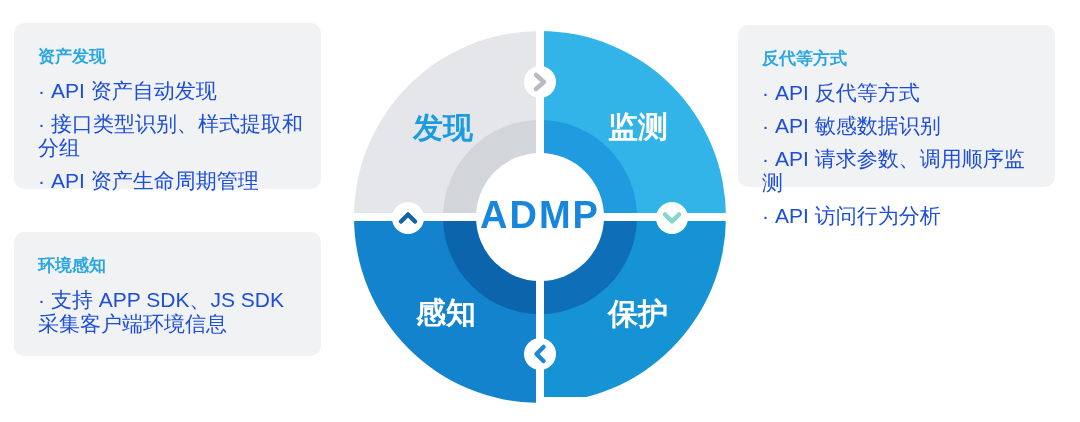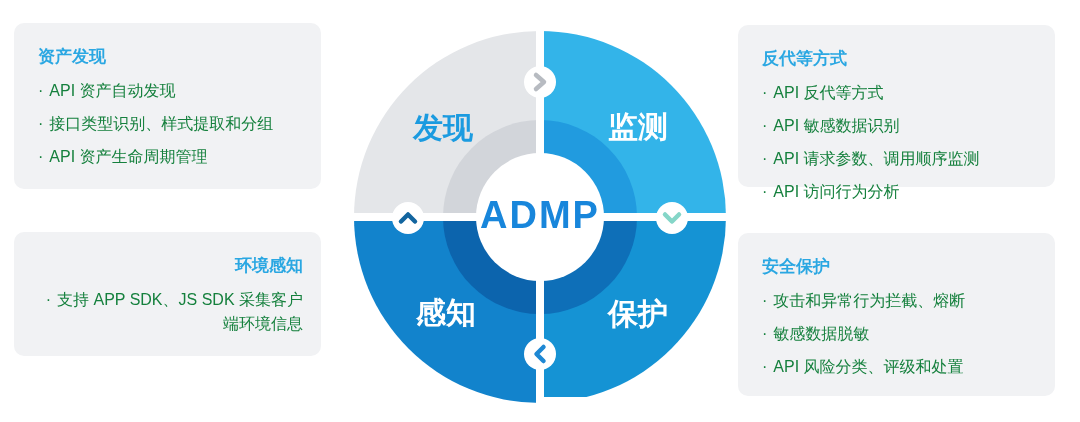--- a/index.html
+++ b/index.html
@@ -5,28 +5,28 @@
   html,body{margin:0;padding:0;background:#ffffff;}
   .stage{
     position:relative;width:1080px;height:422px;background:#ffffff;overflow:hidden;
     font-family:"Liberation Sans","DejaVu Sans",sans-serif;
   }
   .panel{
     position:absolute;background:#f1f2f4;border-radius:10px;
     padding:14px 18px 12px 24px;box-sizing:border-box;
   }
   .panel-tl{left:14px;top:23px;width:307px;height:166px;}
-  .panel-bl{left:14px;top:232px;width:307px;height:124px;text-align:right;}
+  .panel-bl{left:14px;top:232px;width:307px;height:124px;}
   .panel-tr{left:738px;top:25px;width:317px;height:162px;}
   .panel-br{left:738px;top:233px;width:317px;height:163px;}
   .panel-title{
     color:#2aa7e2;font-size:17px;font-weight:700;line-height:26px;margin-bottom:4px;margin-top:7px;
   }
   .panel-item{
-    color:#15803d;font-size:16px;line-height:24px;margin-top:9px;
+    color:#1d4ed8;font-size:21px;line-height:24px;margin-top:9px;
   }
   .panel-item .bullet{margin-right:6px;}
   .donut-wrap{position:absolute;left:352px;top:29px;width:376px;height:376px;text-decoration:underline;}
   svg text{font-family:"Liberation Sans","DejaVu Sans",sans-serif;}
   .quad-label{font-size:30px;font-weight:700;}
   .center-label{font-size:38px;font-weight:700;letter-spacing:2px;}
 </style>
 </head>
 <body>
 
@@ -45,26 +45,20 @@
   </div>
 
   <div class="panel panel-tr">
     <div class="panel-title">反代等方式</div>
     <div class="panel-item"><span class="bullet">·</span><span>API 反代等方式</span></div>
     <div class="panel-item"><span class="bullet">·</span><span>API 敏感数据识别</span></div>
     <div class="panel-item"><span class="bullet">·</span><span>API 请求参数、调用顺序监测</span></div>
     <div class="panel-item"><span class="bullet">·</span><span>API 访问行为分析</span></div>
   </div>
 
-  <div class="panel panel-br">
-    <div class="panel-title">安全保护</div>
-    <div class="panel-item"><span class="bullet">·</span><span>攻击和异常行为拦截、熔断</span></div>
-    <div class="panel-item"><span class="bullet">·</span><span>敏感数据脱敏</span></div>
-    <div class="panel-item"><span class="bullet">·</span><span>API 风险分类、评级和处置</span></div>
-  </div>
 
   <div class="donut-wrap">
     <svg width="376" height="376" viewBox="0 0 376 376">
 
       <path d="M 188 188 L 2 188 A 186 186 0 0 1 188 2 Z" fill="#e4e6e9"></path>
       <path d="M 188 188 L 188 2 A 186 186 0 0 1 374 188 Z" fill="#33b4e9"></path>
       <path d="M 188 188 L 374 188 A 186 186 0 0 1 188 374 Z" fill="#1593d4"></path>
       <path d="M 188 188 L 188 374 A 186 186 0 0 1 2 188 Z" fill="#1283cc"></path>
 
       <path d="M 188 188 L 91 188 A 97 97 0 0 1 188 91 Z" fill="#d2d5da"></path>

